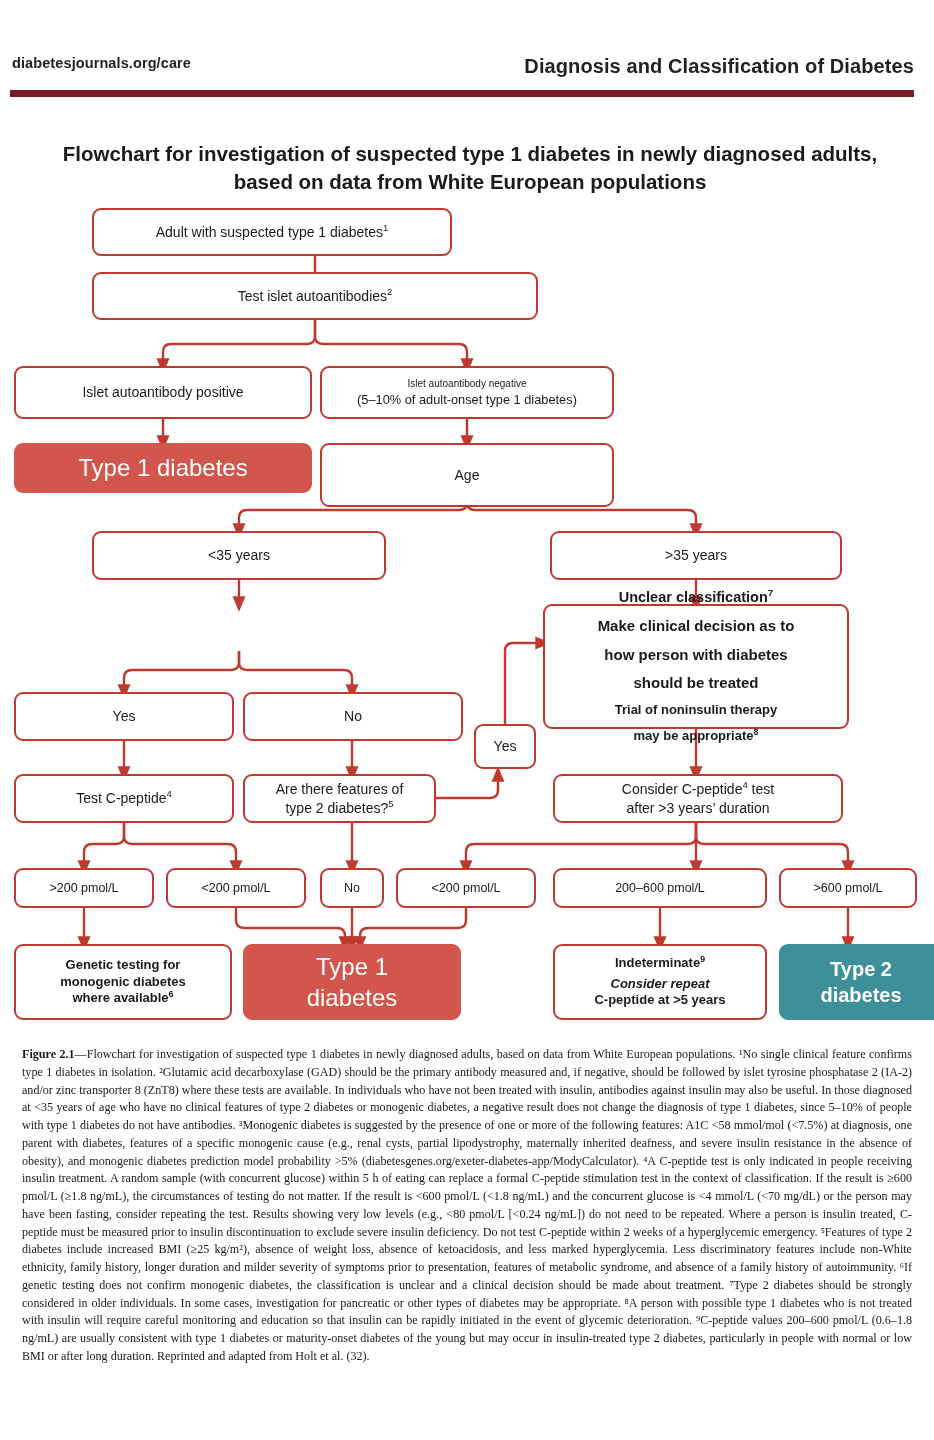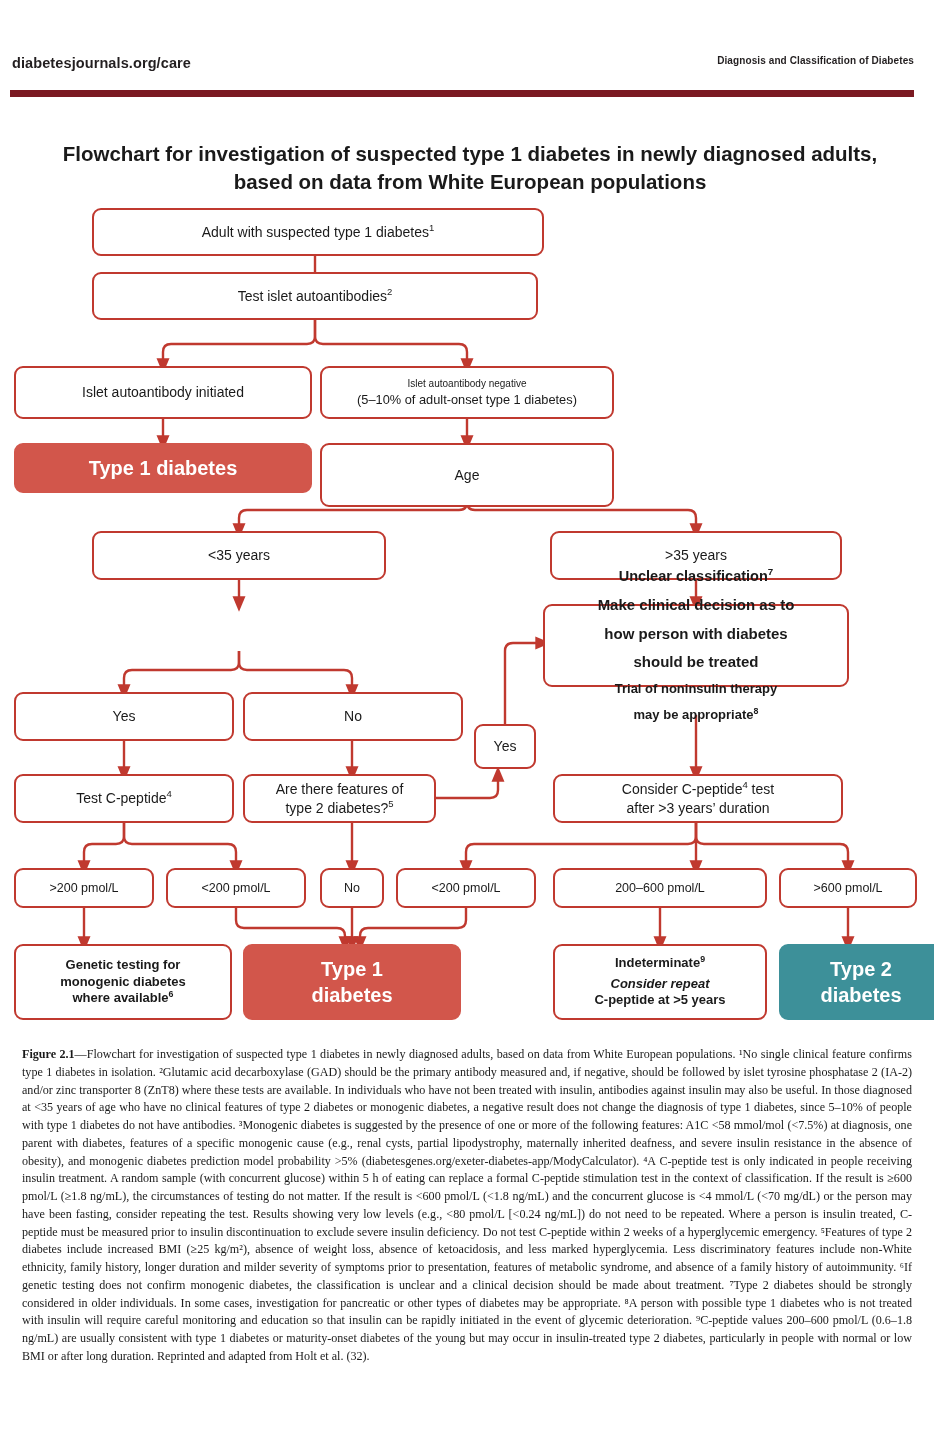--- a/index.html
+++ b/index.html
@@ -14,21 +14,21 @@
   
   .runhead {
     position: absolute; left: 0; top: 55px; width: 934px; height: 30px; font-weight: bold;
   }
   .runhead .left {
     position: absolute; left: 12px; top: 0;
     font-size: 14.5px; color: #231f20; letter-spacing: .1px;
   }
   .runhead .right {
     position: absolute; right: 20px; top: 0;
-    font-size: 10px; color: #231f20; letter-spacing: .1px;
+    font-size: 20px; color: #231f20; letter-spacing: .1px;
   }
   .rule {
     position: absolute; left: 10px; top: 90px; width: 904px; height: 7px;
     background: #7b1a22;
   }
 
   
   .fig-title {
     position: absolute; left: 60px; top: 140px; width: 820px;
     text-align: center; font-size: 20.5px; font-weight: 700;
@@ -50,21 +50,21 @@
     font-size: 14px;
     line-height: 1.3;
     padding: 2px 6px;
     z-index: 3;
   }
   .node .txt { display: block; width: 100%; }
   .node sup { font-size: 0.68em; vertical-align: super; line-height: 0; }
 
   .node.filled-red {
     background: #d2564b; border-color: #d2564b;
-    color: #ffffff; font-weight: 700; font-size: 20px;
+    color: #ffffff; font-weight: 400; font-size: 24px;
   }
   .node.filled-teal {
     background: #3d9099; border-color: #3d9099;
     color: #ffffff; font-weight: 700; font-size: 20px;
   }
   .node.bold { font-weight: 700; }
   .node.small { font-size: 13px; }
   .node.tiny { font-size: 12.5px; }
 
   .node .l1 { font-weight: 700; font-size: 14.5px; }
@@ -154,30 +154,30 @@
         <path d="M352,712 L352,748"></path>
 
         <path d="M466,712 L466,724 Q466,732 458,732 L368,732 Q360,732 360,740 L360,748"></path>
 
         <path d="M660,712 L660,748"></path>
 
         <path d="M848,712 L848,748"></path>
       </g>
     </svg>
 
-    <div class="node" style="left:92px;  top:12px;  width:452px; height:48px;">
+    <div class="node" style="left:92px;  top:12px;  width:360px; height:48px;">
       <span class="txt"><span>Adult with suspected type 1 diabetes</span><sup>1</sup></span>
     </div>
 
     <div class="node" style="left:92px;  top:76px; width:446px; height:48px;">
       <span class="txt"><span>Test islet autoantibodies</span><sup>2</sup></span>
     </div>
 
     <div class="node" style="left:14px;  top:170px; width:298px; height:53px;">
-      <span class="txt">Islet autoantibody initiated</span>
+      <span class="txt">Islet autoantibody positive</span>
     </div>
 
     <div class="node small" style="left:320px; top:170px; width:294px; height:53px; flex-direction:column; gap:2px;">
       <span class="txt" style="font-size:10px;">Islet autoantibody negative</span>
       <span class="txt" style="font-size:12.8px;">(5–10% of adult-onset type 1 diabetes)</span>
     </div>
 
     <div class="node filled-red" style="left:14px;  top:247px; width:298px; height:50px;">
       <span class="txt">Type 1 diabetes</span>
     </div>
@@ -188,21 +188,21 @@
 
     <div class="node" style="left:92px;  top:335px; width:294px; height:49px;">
       <span class="txt">&lt;35 years</span>
     </div>
 
     <div class="node" style="left:550px; top:335px; width:292px; height:49px;">
       <span class="txt">&gt;35 years</span>
     </div>
 
 
-    <div class="node" style="left:543px; top:408px; width:306px; height:83px; flex-direction:column; gap:9px;">
+    <div class="node" style="left:543px; top:408px; width:306px; height:125px; flex-direction:column; gap:9px;">
       <span class="l1"><span>Unclear classification</span><sup>7</sup></span>
       <span class="l2">Make clinical decision as to</span>
       <span class="l2">how person with diabetes</span>
       <span class="l2">should be treated</span>
       <span class="l3">Trial of noninsulin therapy</span>
       <span class="l3"><span>may be appropriate</span><sup>8</sup></span>
     </div>
 
     <div class="node" style="left:14px;  top:496px; width:220px; height:49px;">
       <span class="txt">Yes</span>

